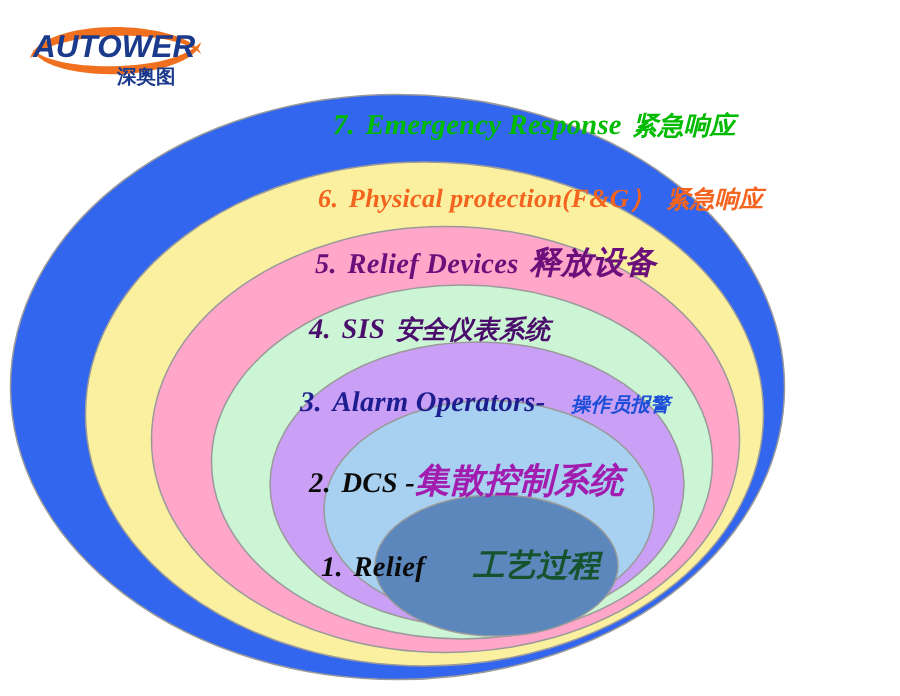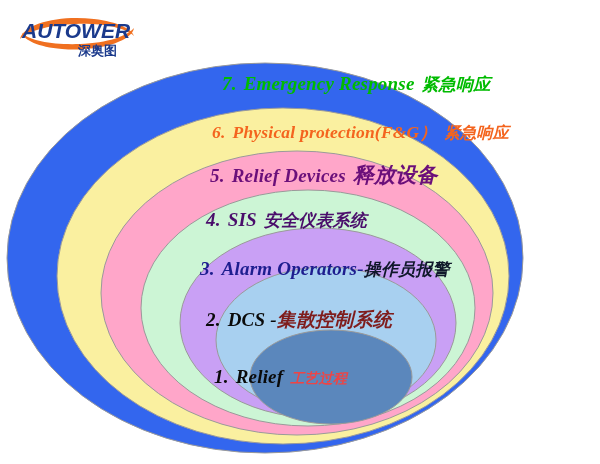--- a/index.html
+++ b/index.html
@@ -66,25 +66,25 @@
 
   .lbl-7-en { color: #00bb00; }
   .lbl-7-cn { color: #00bb00; font-size: 17px; }
   .lbl-6-en { color: #f4641e; }
   .lbl-6-cn { color: #f4641e; font-size: 16px; }
   .lbl-5-en { color: #6b0f7a; }
   .lbl-5-cn { color: #6b0f7a; font-size: 21px; }
   .lbl-4-en { color: #4a0d6b; }
   .lbl-4-cn { color: #4a0d6b; font-size: 17px; text-align: center; }
   .lbl-3-en { color: #1d1d8f; }
-  .lbl-3-cn { color: #0f172a; font-size: 17px; }
+  .lbl-3-cn { color: #1d4ed8; font-size: 13px; margin-left: 17px; }
   .lbl-2-en { color: #0a0a0a; }
-  .lbl-2-cn { color: #7f1d1d; font-size: 19px; }
+  .lbl-2-cn { color: #a21caf; font-size: 23px; }
   .lbl-1-en { color: #0a0a0a; }
-  .lbl-1-cn { color: #ef4444; font-size: 14px; }
+  .lbl-1-cn { color: #14532d; font-size: 21px; margin-left: 25px; }
 
   .gap { display: inline-block; width: 7px; }
 </style>
 </head>
 <body>
 
 <div id="page">
 
   <div id="logo">
     <svg width="132" height="50" viewBox="0 0 132 50" xmlns="http://www.w3.org/2000/svg">

